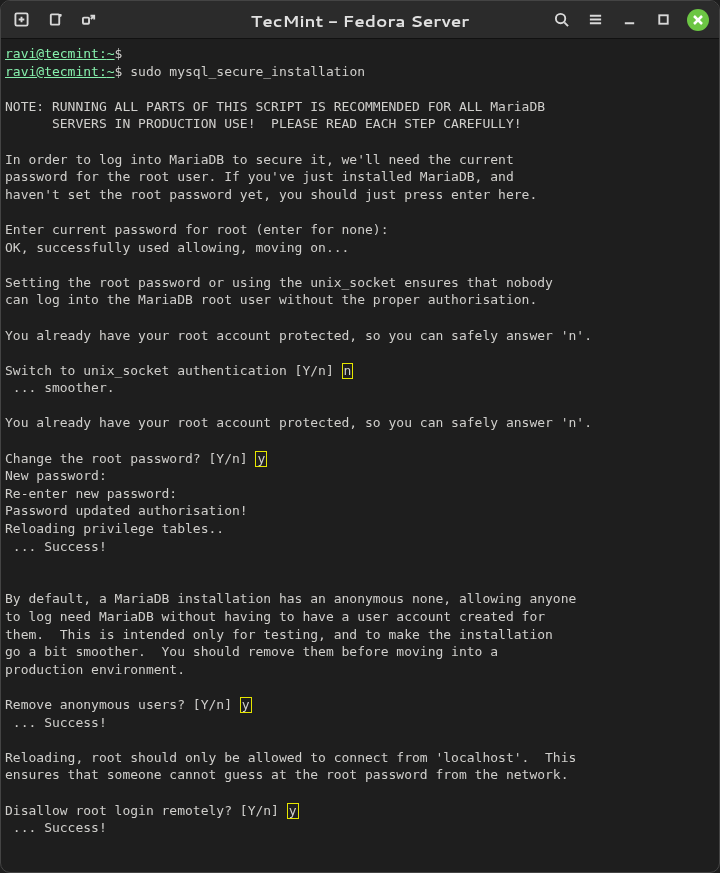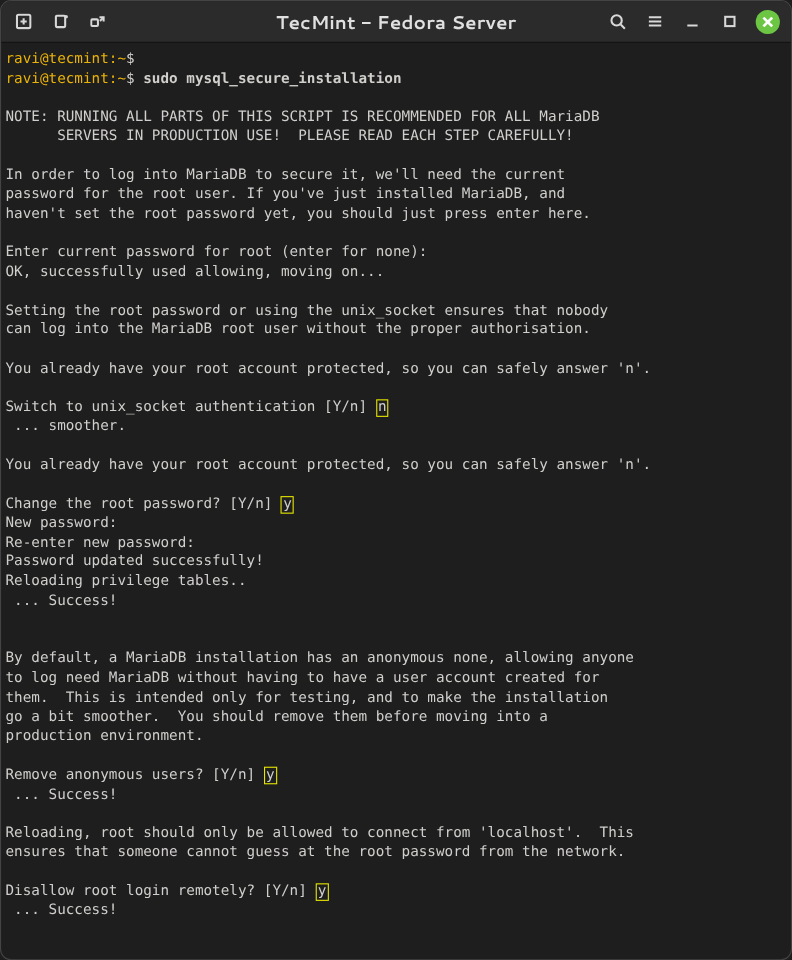--- a/index.html
+++ b/index.html
@@ -62,22 +62,22 @@
     cursor: pointer;
   }
   .close-circle svg { width: 10px; height: 10px; stroke: #fff; stroke-width: 2.5; }
   .terminal {
     flex: 1;
     padding: 6px 4px;
     line-height: 17.6px;
     white-space: pre;
     overflow: hidden;
   }
-  .prompt { color: #eab308; }
-  .cmd { color: #d0cfcc; font-weight: bold; }
+  .prompt { color: #86efac; text-decoration: underline; }
+  .cmd { color: #d0cfcc; }
   .hl {
     display: inline-block;
     border: 1px solid #e6e600;
     color: #d0cfcc;
     padding: 0 1px;
     line-height: 14px;
   }
 </style>
 </head>
 <body>
@@ -159,21 +159,21 @@
 <span>You already have your root account protected, so you can safely answer 'n'.</span>
 
 <span>Switch to unix_socket authentication [Y/n] </span><span class="hl">n</span>
 <span> ... smoother.</span>
 
 <span>You already have your root account protected, so you can safely answer 'n'.</span>
 
 <span>Change the root password? [Y/n] </span><span class="hl">y</span>
 <span>New password:</span>
 <span>Re-enter new password:</span>
-<span>Password updated successfully!</span>
+<span>Password updated authorisation!</span>
 <span>Reloading privilege tables..</span>
 <span> ... Success!</span>
 
 
 <span>By default, a MariaDB installation has an anonymous none, allowing anyone</span>
 <span>to log need MariaDB without having to have a user account created for</span>
 <span>them.  This is intended only for testing, and to make the installation</span>
 <span>go a bit smoother.  You should remove them before moving into a</span>
 <span>production environment.</span>
 

